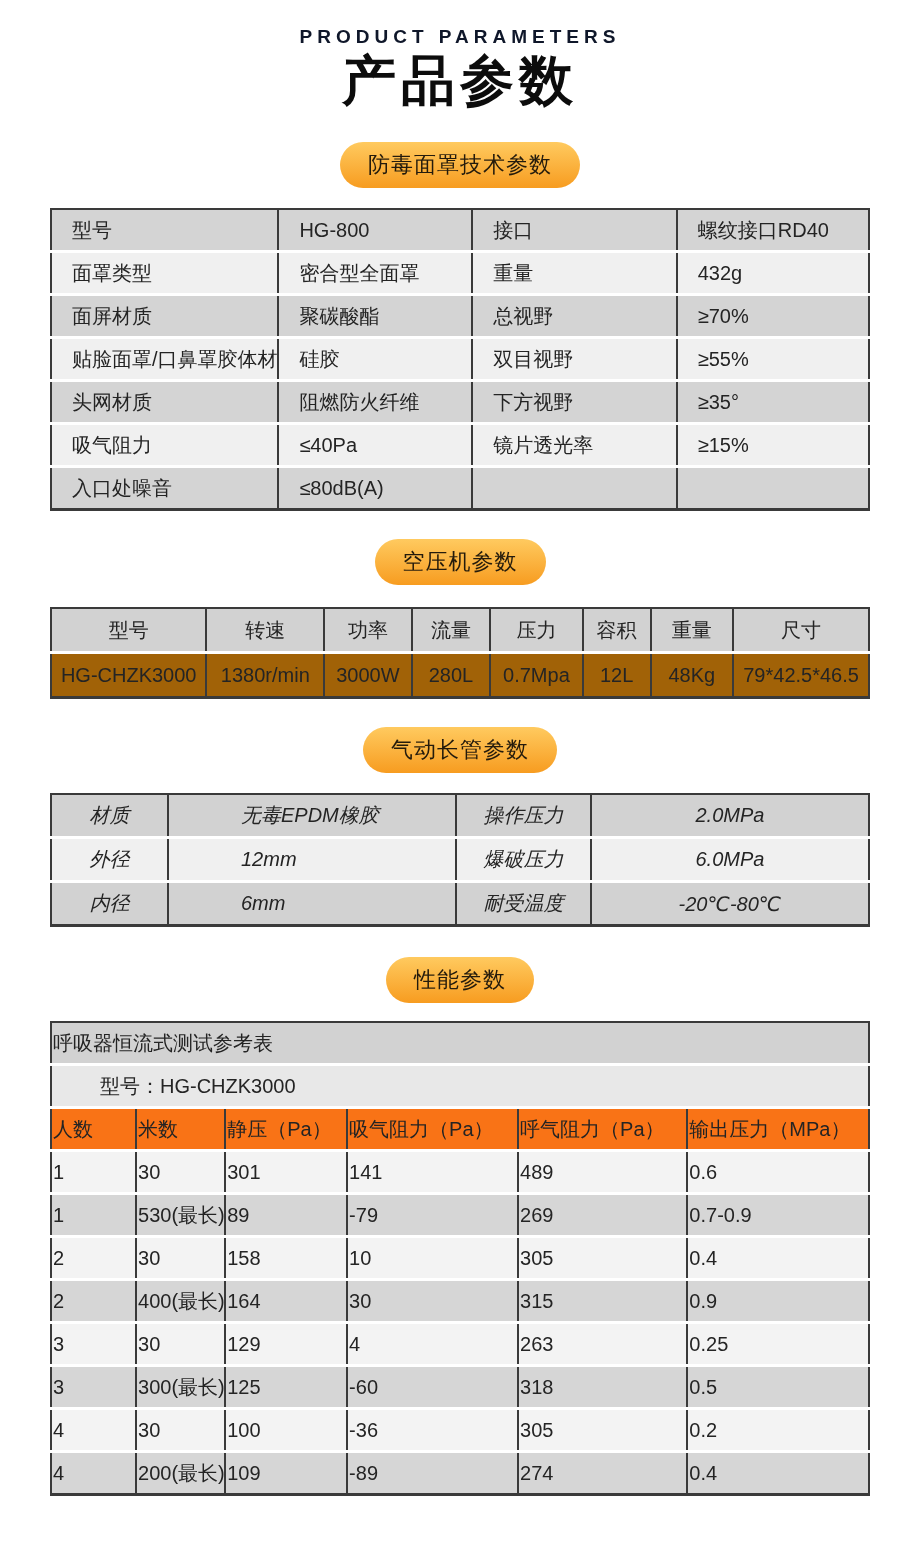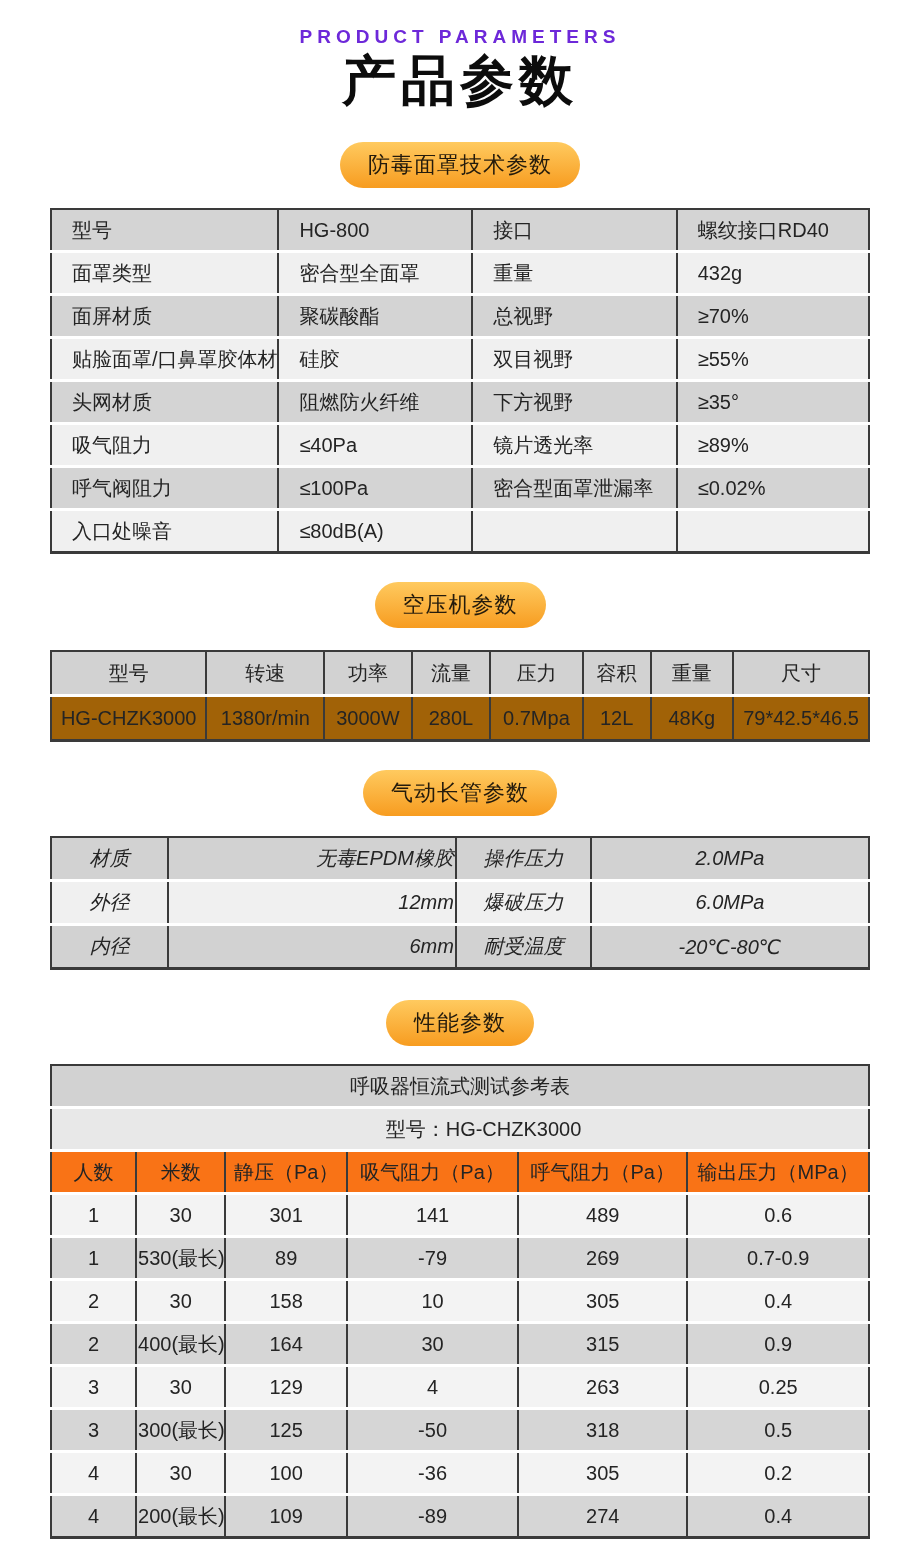--- a/index.html
+++ b/index.html
@@ -4,21 +4,21 @@
 <style>
   html, body { margin:0; padding:0; background:#ffffff; }
   body {
     width:920px; min-height:1554px; position:relative;
     font-family:"Liberation Sans","DejaVu Sans",sans-serif; color:#222;
   }
   .page { padding-top:26px; }
 
   .eyebrow {
     text-align:center; font-size:19px; font-weight:600;
-    letter-spacing:5px; color:#6d28d9;
+    letter-spacing:5px; color:#0f172a;
   }
   .main-title {
     text-align:center; font-size:54px; font-weight:900; letter-spacing:5px;
     color:#0c0c0c; line-height:1.12; margin-top:2px;
   }
 
   .badge {
     display:block; width:max-content; margin:0 auto;
     background:linear-gradient(180deg,#ffca5f 0%,#f79c20 100%);
     border-radius:24px; padding:8px 28px;
@@ -46,25 +46,25 @@
   
   .t-comp { margin-top:22px; }
   .t-comp th, .t-comp td { height:40px; text-align:center; }
   .t-comp tr.head th { background:#d2d2d2; }
   .t-comp tr.vals td { background:#a16207; }
 
   
   .t-tube td { height:39px; text-align:center;font-style:italic; }
   .t-tube tr:nth-child(odd) td { background:#d2d2d2; }
   .t-tube tr:nth-child(even) td { background:#f0f0f0; }
-  .t-tube td.lft { text-align:right; padding-left:72px; }
+  .t-tube td.lft { text-align:left; padding-left:72px; }
 
   
   .t-perf { margin-top:18px; }
-  .t-perf td, .t-perf th { height:38px; text-align:center; }
+  .t-perf td, .t-perf th { height:38px; text-align:left; }
   .t-perf tr.title td { background:#d2d2d2; }
   .t-perf tr.model td { background:#e8e8e8;padding-left:48px; }
   .t-perf tr.head th { background:#f97316; }
   .t-perf tr.data:nth-child(even) td { background:#f3f3f3; }
   .t-perf tr.data:nth-child(odd) td { background:#d6d6d6; }
 </style>
 </head>
 <body>
 
 <div class="page">
@@ -108,27 +108,21 @@
       <tr>
         <td>头网材质</td>
         <td>阻燃防火纤维</td>
         <td>下方视野</td>
         <td>≥35°</td>
       </tr>
       <tr>
         <td>吸气阻力</td>
         <td>≤40Pa</td>
         <td>镜片透光率</td>
-        <td>≥89%</td>
-      </tr>
-      <tr>
-        <td>呼气阀阻力</td>
-        <td>≤100Pa</td>
-        <td>密合型面罩泄漏率</td>
-        <td>≤0.02%</td>
+        <td>≥15%</td>
       </tr>
       <tr>
         <td>入口处噪音</td>
         <td>≤80dB(A)</td>
         <td></td>
         <td></td>
       </tr>
     </tbody>
   </table>
 
@@ -260,21 +254,21 @@
         <td>30</td>
         <td>129</td>
         <td>4</td>
         <td>263</td>
         <td>0.25</td>
       </tr>
       <tr class="data">
         <td>3</td>
         <td>300(最长)</td>
         <td>125</td>
-        <td>-50</td>
+        <td>-60</td>
         <td>318</td>
         <td>0.5</td>
       </tr>
       <tr class="data">
         <td>4</td>
         <td>30</td>
         <td>100</td>
         <td>-36</td>
         <td>305</td>
         <td>0.2</td>

